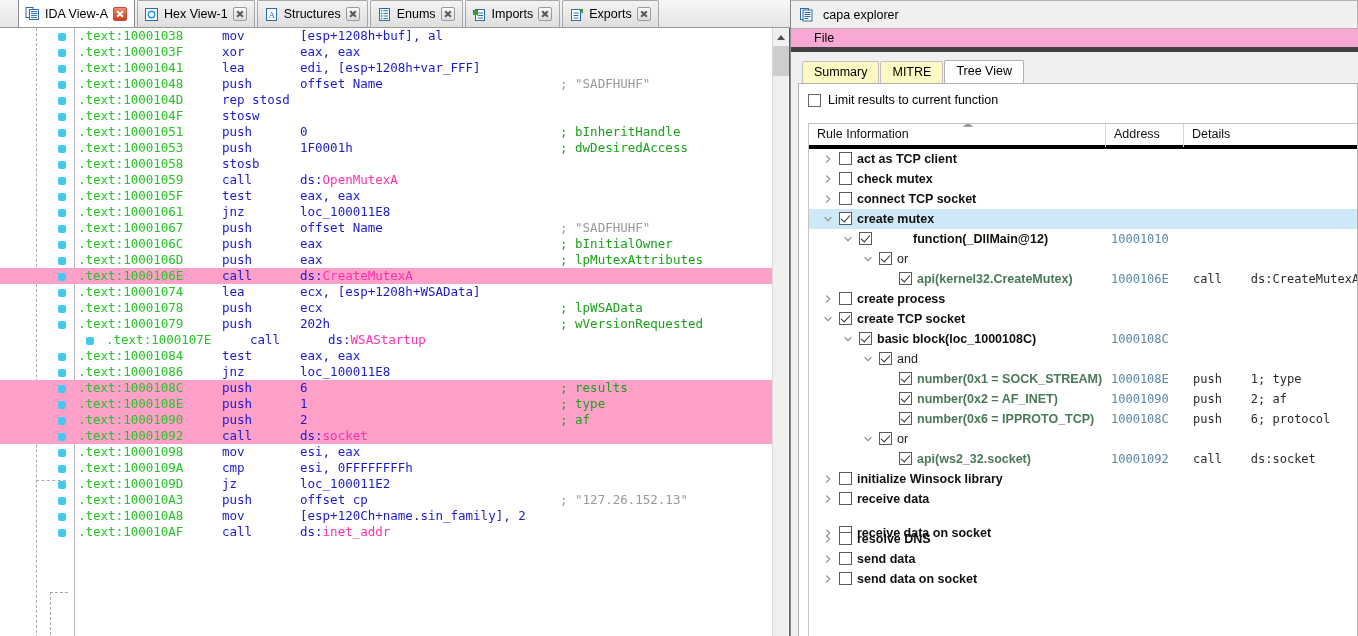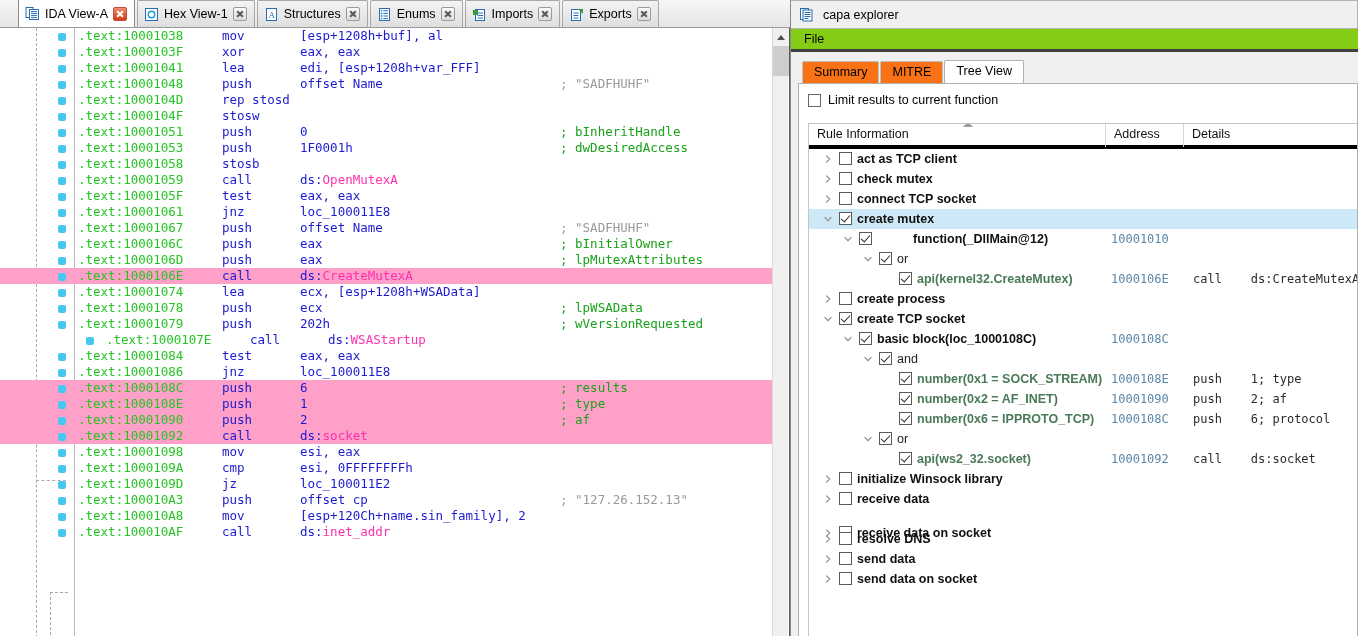--- a/index.html
+++ b/index.html
@@ -151,37 +151,37 @@
     background: #f0f0f0;
     border: 1px solid #b4b4b4;
     border-left: none;
     display: flex; align-items: center; gap: 8px;
     padding-left: 8px;
     font-size: 12.5px; color: #000;
   }
   .capa-ico { width: 16px; height: 16px; flex:0 0 16px; }
   .menubar {
     height: 23px; flex: 0 0 23px;
-    background: #84cc16;
-    border-bottom: 3px solid #404040;
+    background: #f9a8d4;
+    border-bottom: 5px solid #404040;
     display: flex; align-items: center;
-    padding-left: 8px;
+    padding-left: 18px;
     font-size: 12.5px; color: #000;
   }
   .menubar .mi { padding: 2px 5px; }
 
   .capa-body { flex: 1 1 auto; background:#f0f0f0; padding: 7px 0 0 7px; position: relative; }
 
   .tabs2 { display: flex; align-items: flex-end; height: 24px; padding-left: 4px; }
   .t2 {
     font-size: 12.5px; color: #000;
     padding: 3px 11px 4px 11px;
     border: 1px solid #c0c0c0;
     border-bottom: none;
-    background: #f97316;
+    background: #fef9c3;
     margin-right: 1px;
     border-radius: 2px 2px 0 0;
   }
   .t2.active { background: #ffffff; border-color: #b0b0b0; padding-bottom: 5px; font-weight: normal; }
 
   .tabpanel {
     background: #ffffff;
     border: 1px solid #b0b0b0;
     margin-right: 0px;
     height: 561px;

